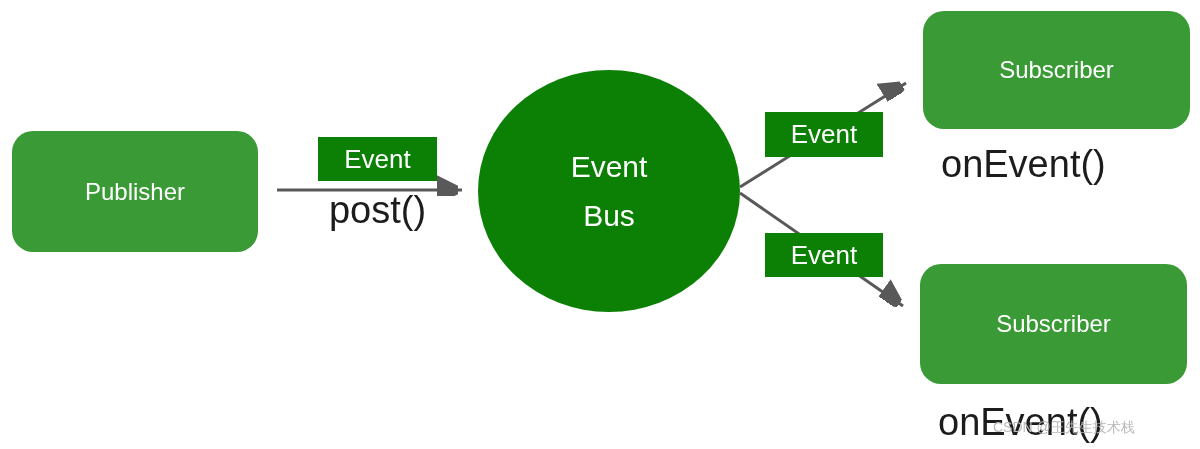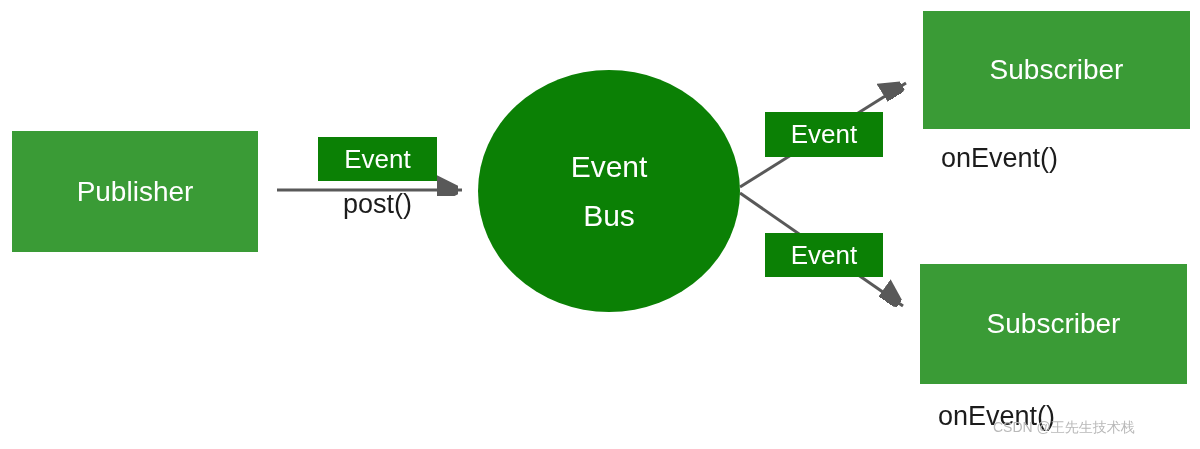--- a/index.html
+++ b/index.html
@@ -30,21 +30,22 @@
   .node{
     position:absolute;
     display:flex;
     align-items:center;
     justify-content:center;
     color:#ffffff;
     z-index:2;
   }
   .rect-node{
     background:var(--box-green);
-    font-size:28px;
+    font-size:24px;
+    border-radius:21px;
   }
   .publisher{
     left:12px;top:131px;width:246px;height:121px;
   }
   .subscriber-top{
     left:923px;top:11px;width:267px;height:118px;
   }
   .subscriber-bottom{
     left:920px;top:264px;width:267px;height:120px;
   }
@@ -66,21 +67,21 @@
     align-items:center;
     justify-content:center;
     z-index:3;
   }
   .badge-publisher{ left:318px;top:137px;width:119px;height:44px; }
   .badge-sub-top{   left:765px;top:112px;width:118px;height:45px; }
   .badge-sub-bottom{left:765px;top:233px;width:118px;height:44px; }
   .method-label{
     position:absolute;
     color:var(--label-black);
-    font-size:27px;
+    font-size:38px;
     z-index:2;
     white-space:nowrap;
   }
   .post-label{
     left:318px;top:189px;width:119px;
     text-align:center;
   }
   .onevent-top{ left:941px;top:143px; }
   .onevent-bottom{ left:938px;top:401px; }
   .watermark{

